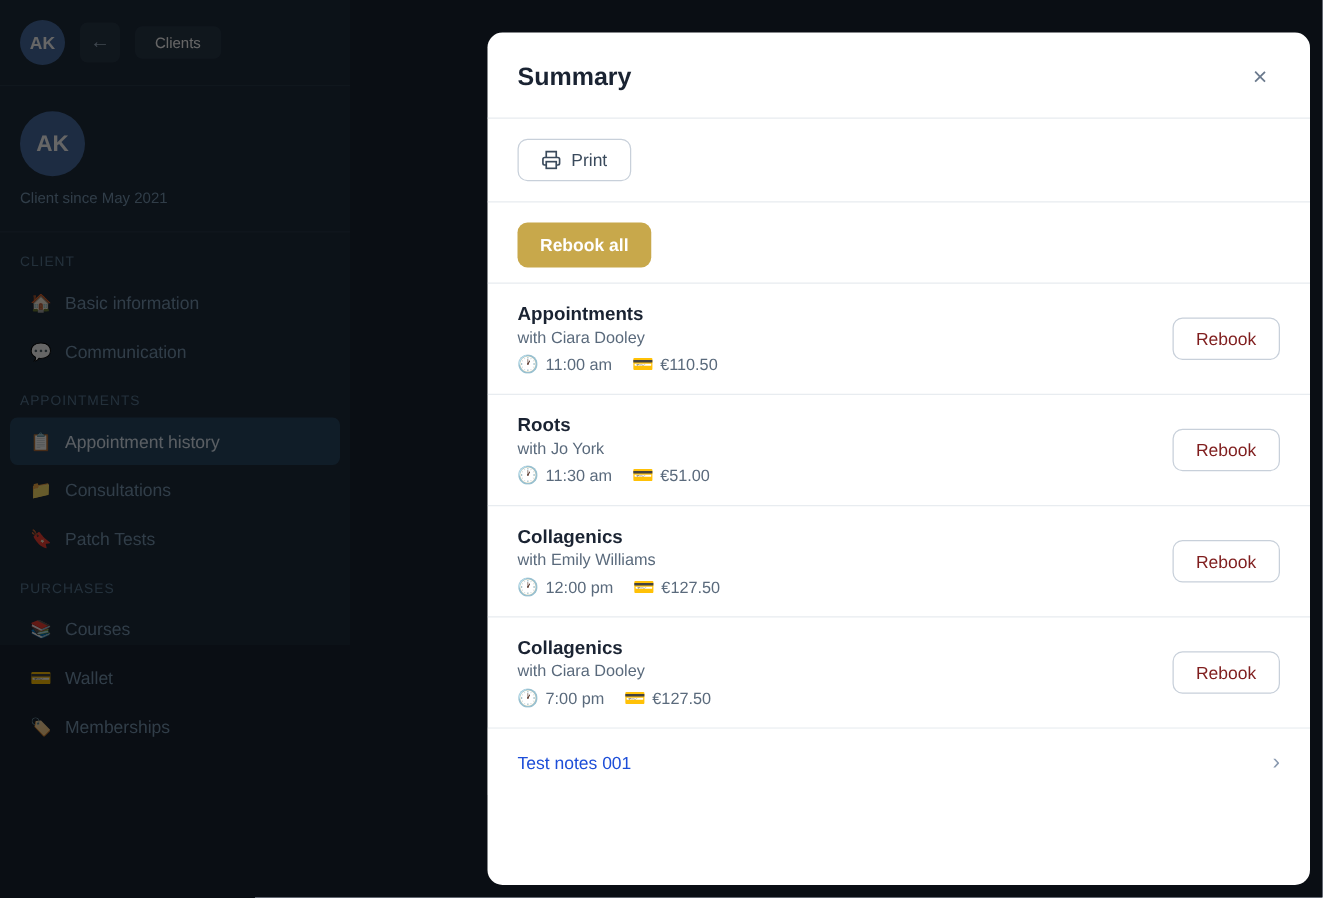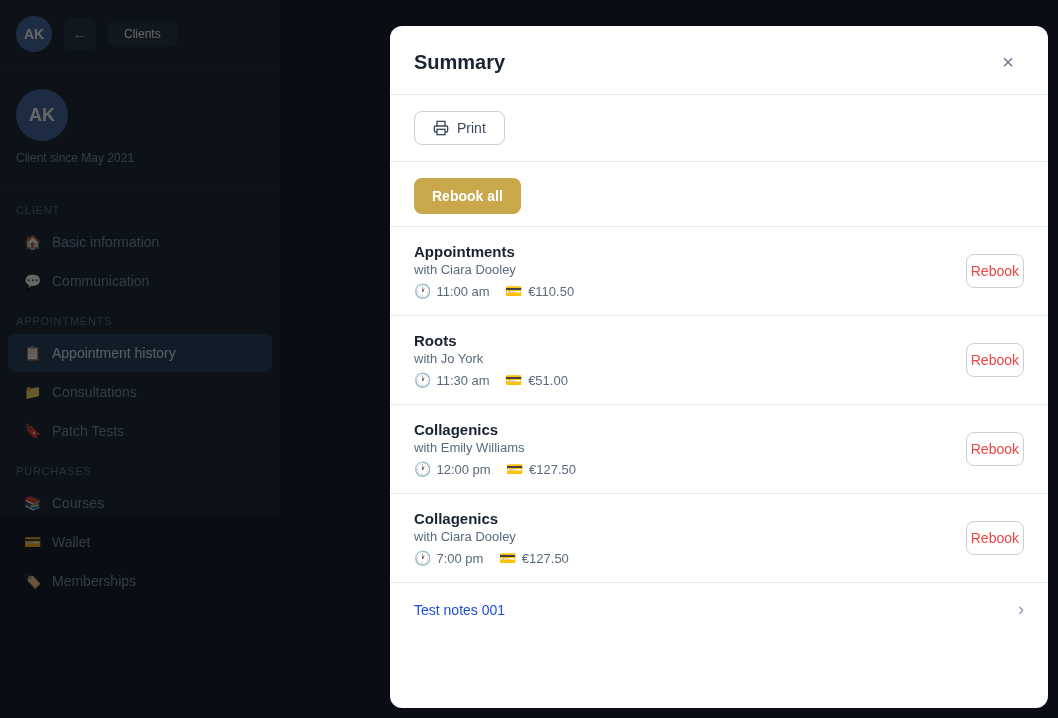--- a/index.html
+++ b/index.html
@@ -295,23 +295,23 @@
 
     .detail-icon {
       font-size: 14px;
       color: #8a9ab0;
     }
 
     .rebook-btn {
       border: 1.5px solid #c8d0da;
       background: white;
       border-radius: 8px;
-      padding: 8px 4px;
-      font-size: 14px;
-      color: #ef4444;
+      padding: 8px 18px;
+      font-size: 14px;
+      color: #7f1d1d;
       cursor: pointer;
       font-weight: 500;
       white-space: nowrap;
     }
 
     
     .notes-row {
       display: flex;
       align-items: center;
       justify-content: space-between;

